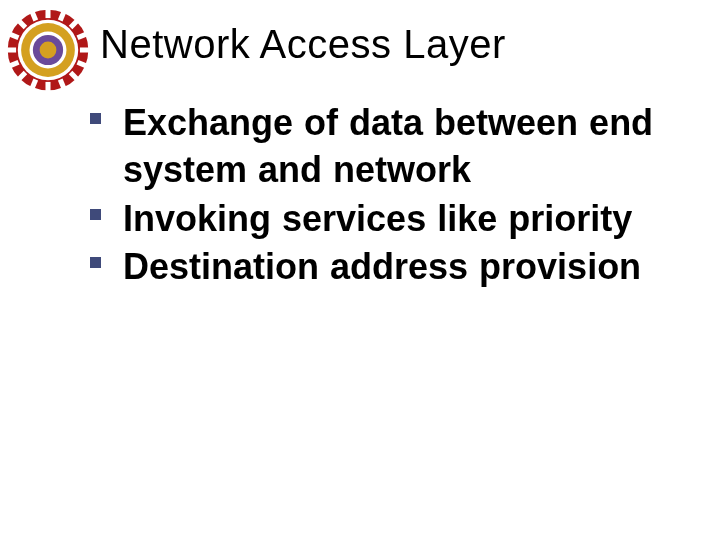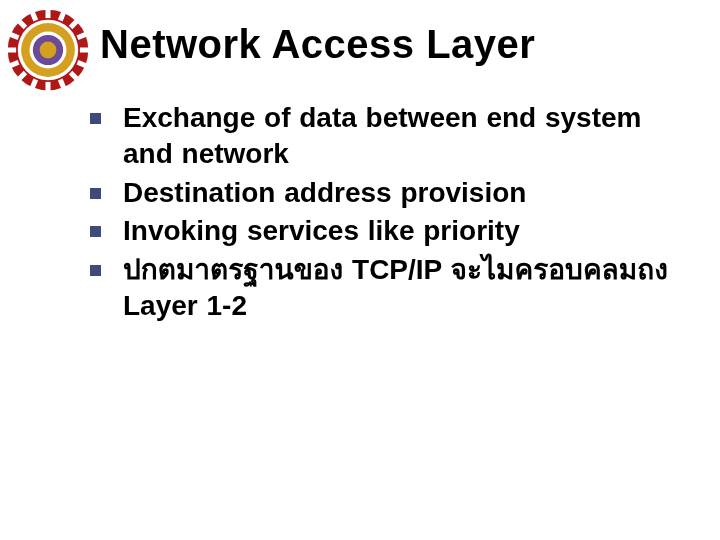--- a/index.html
+++ b/index.html
@@ -16,21 +16,21 @@
     top: 8px;
     left: 6px;
     width: 84px;
     height: 84px;
   }
   .title {
     position: absolute;
     top: 22px;
     left: 100px;
     font-size: 40px;
-    font-weight: bold;
+    font-weight: normal;
     color: #000;
     letter-spacing: 0.5px;
     text-align: center;
   }
   .content {
     position: absolute;
     top: 100px;
     left: 90px;
     width: 600px;
   }
@@ -41,21 +41,21 @@
   }
   .bullet {
     width: 11px;
     height: 11px;
     background: #3f4a7a;
     flex-shrink: 0;
     margin-top: 13px;
     margin-right: 22px;
   }
   .text {
-    font-size: 28px;
+    font-size: 36px;
     font-weight: bold;
     color: #000;
     line-height: 1.3;
     word-spacing: 1px;
   }
 </style>
 </head>
 <body>
 
 <div class="logo">
@@ -106,23 +106,19 @@
 
 <h1 class="title">Network Access Layer</h1>
 
 <div class="content">
   <div class="item">
     <div class="bullet"></div>
     <div class="text">Exchange of data between end system and network</div>
   </div>
   <div class="item">
     <div class="bullet"></div>
-    <div class="text">Destination address provision</div>
-  </div>
-  <div class="item">
-    <div class="bullet"></div>
     <div class="text">Invoking services like priority</div>
   </div>
   <div class="item">
     <div class="bullet"></div>
-    <div class="text">ปกตมาตรฐานของ   TCP/IP จะไมครอบคลมถง      Layer 1-2</div>
+    <div class="text">Destination address provision</div>
   </div>
 </div>
 
 </body></html>

